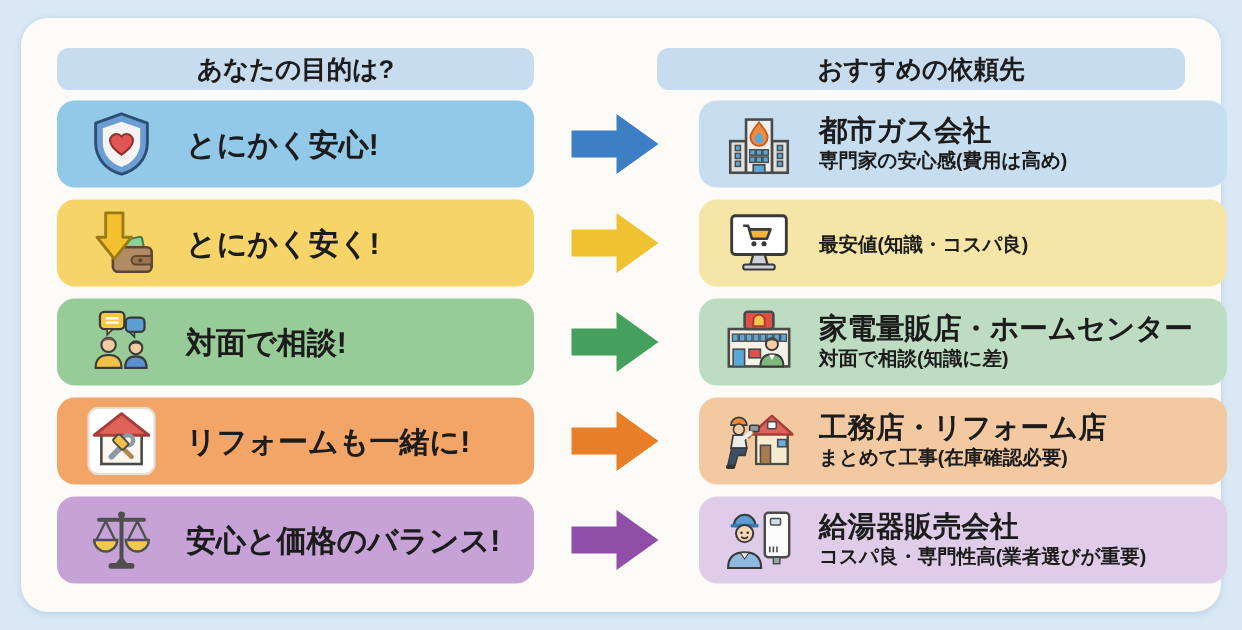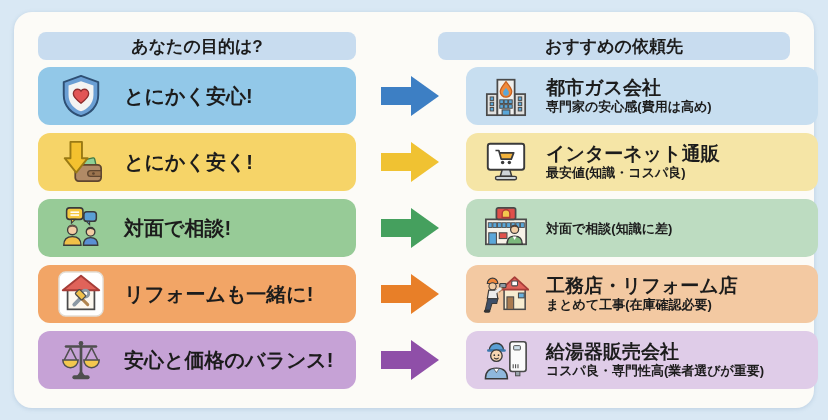--- a/index.html
+++ b/index.html
@@ -130,21 +130,20 @@
             <rect x="5" y="5" width="38" height="27" rx="2.5" fill="#ffffff" stroke="#3a3a3a" stroke-width="2"></rect>
             <polygon points="17.3,14.5 31.5,14.5 29.8,20.5 19,20.5" fill="#f3b33c"></polygon>
             <path d="M13 12 h3.5 l2.5 9 h10.5 l2.5 -6.5 H17" fill="none" stroke="#3a3a3a" stroke-width="1.8" stroke-linejoin="round"></path>
             <circle cx="20.5" cy="24.5" r="1.8" fill="#3a3a3a"></circle>
               <circle cx="27.5" cy="24.5" r="1.8" fill="#3a3a3a"></circle>
             <polygon points="20,32 28,32 30,39 18,39" fill="#cdd3d8" stroke="#3a3a3a" stroke-width="1.6"></polygon>
             <rect x="13" y="39" width="22" height="3.5" rx="1.7" fill="#cdd3d8" stroke="#3a3a3a" stroke-width="1.4"></rect>
           </svg>
         </span>
         <div class="rec-text">
-          <div class="rec-title">インターネット通販</div>
           <div class="rec-note">最安値(知識・コスパ良)</div>
         </div>
       </div>
     </div>
 
     <div class="row" style="--goal-bg: #97cb97; --rec-bg: #bddcc1; --arrow: #45a05e;">
       <div class="goal-box">
         <span class="goal-icon">
           <svg class="icon48" viewBox="0 0 48 48">
             <rect x="9" y="3" width="17" height="12" rx="3" fill="#f5c93f" stroke="#3a3a3a" stroke-width="1.6"></rect>
@@ -187,20 +186,21 @@
             </g>
             <rect x="6" y="29" width="8" height="12" fill="#5aa7d9" stroke="#4a4a4a" stroke-width="1.1"></rect>
             <rect x="17" y="29" width="8" height="6" fill="#e0504a" stroke="#4a4a4a" stroke-width="1.1"></rect>
             <circle cx="33" cy="25.5" r="4.2" fill="#f2cda4" stroke="#3a3a3a" stroke-width="1.3"></circle>
             <path d="M29 24.6 q0.3-3.6 4-3.6 t4 3.6 q-1.5-1.9-4-1.9 t-4 1.9 Z" fill="#55443a"></path>
             <path d="M25 41 q0-8.5 8-8.5 t8 8.5 Z" fill="#7cb87c" stroke="#3a3a3a" stroke-width="1.4"></path>
             <polygon points="31,32.8 35,32.8 33,36.5" fill="#ffffff"></polygon>
           </svg>
         </span>
         <div class="rec-text">
+          <div class="rec-title">家電量販店・ホームセンター</div>
           <div class="rec-note">対面で相談(知識に差)</div>
         </div>
       </div>
     </div>
 
     <div class="row" style="--goal-bg: #f2a566; --rec-bg: #f3c9a2; --arrow: #e87f28;">
       <div class="goal-box">
         <span class="goal-icon">
           <svg class="icon48" viewBox="0 0 48 48">
             <rect x="1" y="1" width="46" height="46" rx="7" fill="#ffffff" stroke="#e3ded6" stroke-width="1.5"></rect>

